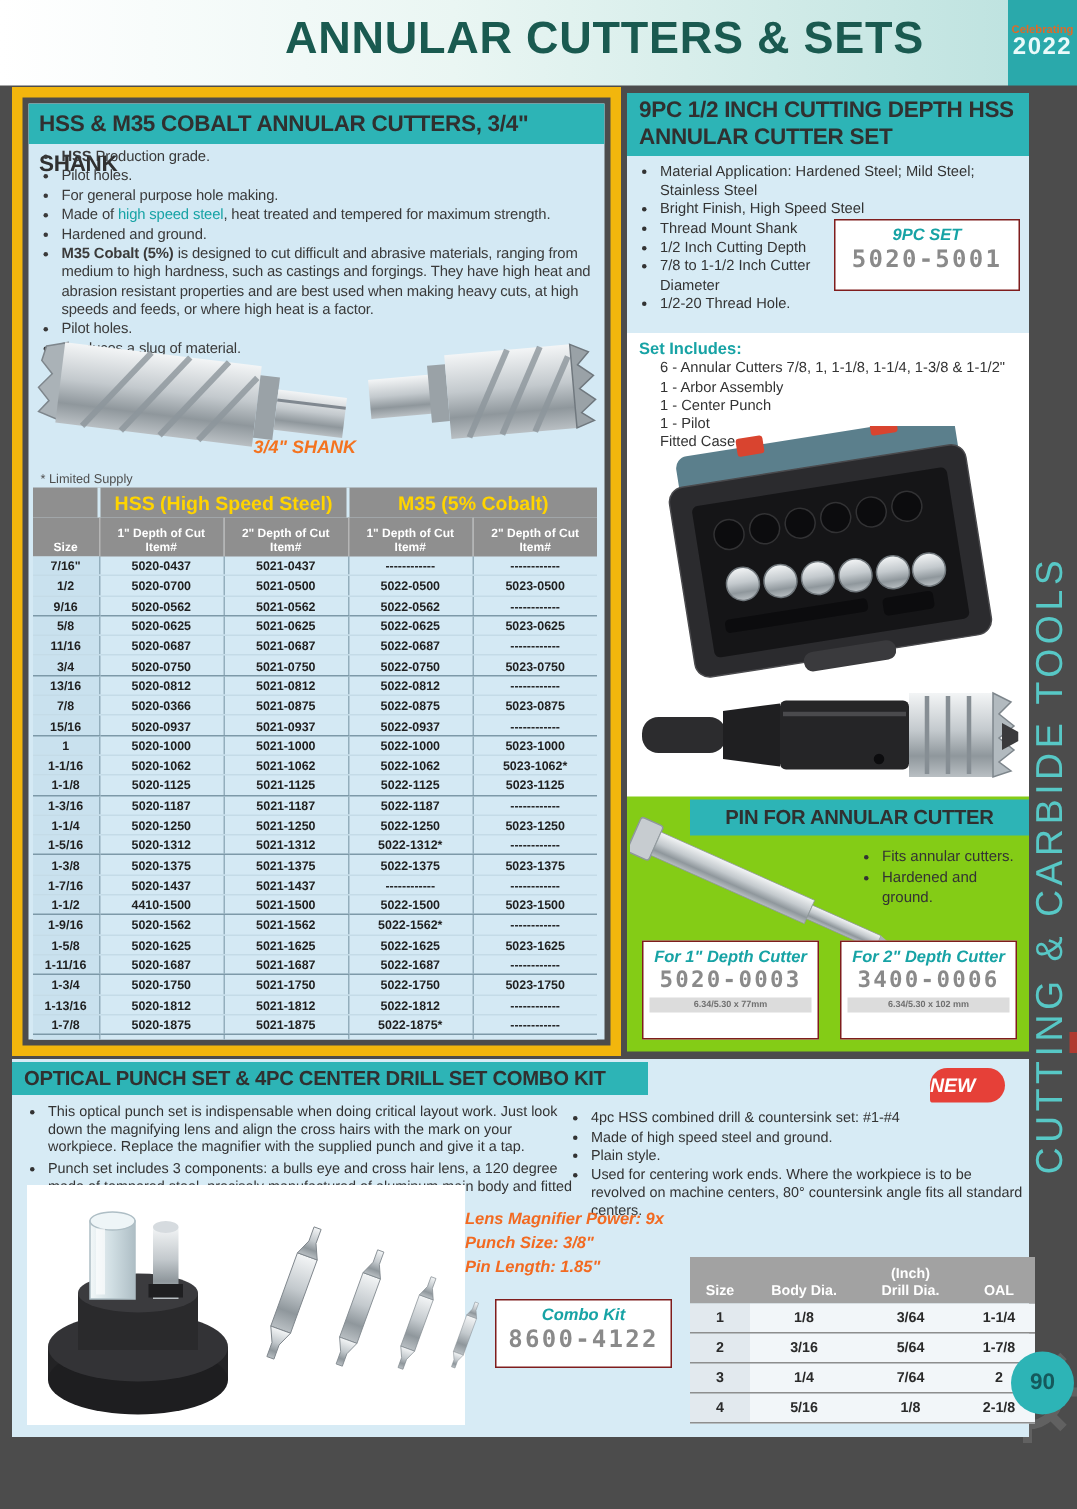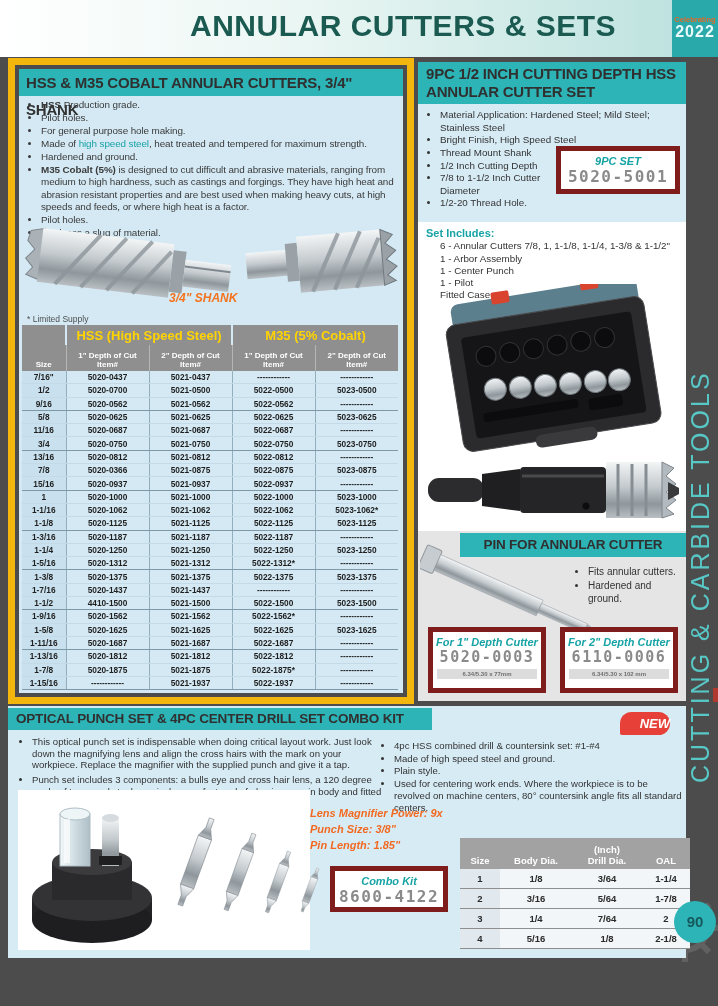--- a/index.html
+++ b/index.html
@@ -41,50 +41,50 @@
   .cutter-table td{font-size:8.3px;font-weight:bold;color:#1f1f1f;height:12.3px;
                    border-left:1px solid #93aebc;border-bottom:1px solid #c4dbe7;}
   .cutter-table td:first-child{border-left:none;background:#c9e1ee;}
   .cutter-table tbody tr:nth-child(3n) td{border-bottom:1.5px solid #7d99a8;}
   
   .set-section{position:absolute;left:418px;top:62px;width:268px;height:601px;background:#ffffff;}
   .set-title{padding:3px 8px 4px 8px;font-size:15px;line-height:1.18;}
   .set-top{position:relative;background:#d7ebf5;height:118px;box-sizing:border-box;padding:5px 6px 0 6px;}
   .set-bullets{margin:0;padding:0 0 0 16px;font-size:9.8px;color:#333;line-height:1.28;}
   .set-bullets li:nth-child(n+4){margin-right:122px;}
-  .part-box{box-sizing:border-box;background:#fff;border:5px solid #7f1d1d;text-align:center;}
+  .part-box{box-sizing:border-box;background:#fff;border:1px solid #7f1d1d;text-align:center;}
   .pb-label{font-size:11px;font-weight:bold;font-style:italic;color:#17a3a5;padding-top:4px;}
   .pb-number{font-size:16px;font-weight:bold;color:#8a8a8a;letter-spacing:1.5px;
              font-family:"DejaVu Sans Mono","Liberation Mono",monospace;}
   .set-part-box{position:absolute;right:6px;top:84px;width:124px;height:48px;}
   .set-includes{padding:5px 8px 0 8px;}
   .includes-label{font-size:11px;font-weight:bold;color:#17a3a5;}
   .includes-list{margin:1px 0 0 0;padding-left:14px;list-style:none;font-size:9.8px;color:#333;line-height:1.25;}
   .case-figure{position:absolute;left:15px;top:222px;width:240px;height:172px;}
   .arbor-figure{position:absolute;left:6px;top:392px;width:255px;height:70px;}
   
-  .pin-section{position:absolute;left:418px;top:531px;width:268px;height:170px;background:#e5e5e5;}
+  .pin-section{position:absolute;left:418px;top:531px;width:268px;height:170px;background:#84cc16;}
   .pin-bar{position:absolute;left:42px;right:0;top:2px;height:24px;line-height:24px;
            font-size:13.5px;text-align:center;}
   .pin-bullets{position:absolute;left:158px;top:34px;margin:0;padding-left:12px;
                font-size:10px;color:#333;line-height:1.35;}
   .pin-figure{position:absolute;left:2px;top:10px;width:200px;height:115px;}
   .pin-box{position:absolute;bottom:8px;width:118px;height:66px;}
   .pin-box .pb-number{font-size:15px;}
   .pb-dims{margin:3px 4px 0 4px;background:#dcdcdc;font-size:6px;color:#707070;
            font-weight:bold;padding:2px 0;}
   .pin-box-1{left:10px;} .pin-box-2{left:142px;}
   
   .combo-section{position:absolute;left:8px;top:706px;width:678px;height:252px;
                  background:#d7ebf5;z-index:1;}
   .combo-bar{position:absolute;left:0;top:2px;width:424px;height:22px;line-height:22px;
              padding-left:8px;font-size:13.5px;box-sizing:border-box;}
   .new-badge{position:absolute;left:612px;top:6px;width:50px;height:23px;background:#e64038;
              border-radius:12px 12px 12px 2px;color:#fff;font-weight:bold;font-style:italic;
-             font-size:13px;text-align:right;line-height:23px;}
+             font-size:13px;text-align:left;line-height:23px;}
   .combo-left{position:absolute;left:10px;top:30px;width:356px;margin:0;padding-left:14px;
               font-size:9.6px;color:#333;line-height:1.22;}
   .combo-left li{margin-bottom:3px;}
   .combo-right{position:absolute;left:374px;top:34px;width:290px;margin:0;padding-left:12px;
                font-size:9.6px;color:#333;line-height:1.22;}
   .combo-right li{margin-bottom:1px;}
   .punch-area{position:absolute;left:10px;top:84px;width:292px;height:160px;background:#ffffff;}
   .punch-figure{position:absolute;left:6px;top:4px;width:140px;height:152px;}
   .drills-figure{position:absolute;left:148px;top:18px;width:165px;height:130px;}
   .specs{position:absolute;left:302px;top:100px;margin:0;padding:0;list-style:none;
@@ -349,20 +349,27 @@
               <td>5023-1625</td>
             </tr>
             <tr>
               <td class="size-col">1-11/16</td>
               <td>5020-1687</td>
               <td>5021-1687</td>
               <td>5022-1687</td>
               <td>------------</td>
             </tr>
             <tr>
+              <td class="size-col">1-3/4</td>
+              <td>5020-1750</td>
+              <td>5021-1750</td>
+              <td>5022-1750</td>
+              <td>5023-1750</td>
+            </tr>
+            <tr>
               <td class="size-col">1-13/16</td>
               <td>5020-1812</td>
               <td>5021-1812</td>
               <td>5022-1812</td>
               <td>------------</td>
             </tr>
             <tr>
               <td class="size-col">1-7/8</td>
               <td>5020-1875</td>
               <td>5021-1875</td>
@@ -472,21 +479,21 @@
         </g>
       </svg>
     </div>
     <div class="part-box pin-box pin-box-1">
       <div class="pb-label">For 1" Depth Cutter</div>
       <div class="pb-number">5020-0003</div>
       <div class="pb-dims">6.34/5.30 x 77mm</div>
     </div>
     <div class="part-box pin-box pin-box-2">
       <div class="pb-label">For 2" Depth Cutter</div>
-      <div class="pb-number">6110-0006</div>
+      <div class="pb-number">3400-0006</div>
       <div class="pb-dims">6.34/5.30 x 102 mm</div>
     </div>
   </div>
 
   <div class="combo-section">
     <div class="bar combo-bar">OPTICAL PUNCH SET &amp; 4PC CENTER DRILL SET COMBO KIT</div>
     <div class="new-badge">NEW</div>
     <ul class="combo-left">
         <li>This optical punch set is indispensable when doing critical layout work. Just look down the magnifying lens and align the cross hairs with the mark on your workpiece. Replace the magnifier with the supplied punch and give it a tap.</li>
         <li>Punch set includes 3 components: a bulls eye and cross hair lens, a 120 degree made of tempered steel, precisely manufactured of aluminum main body and fitted case.</li>

